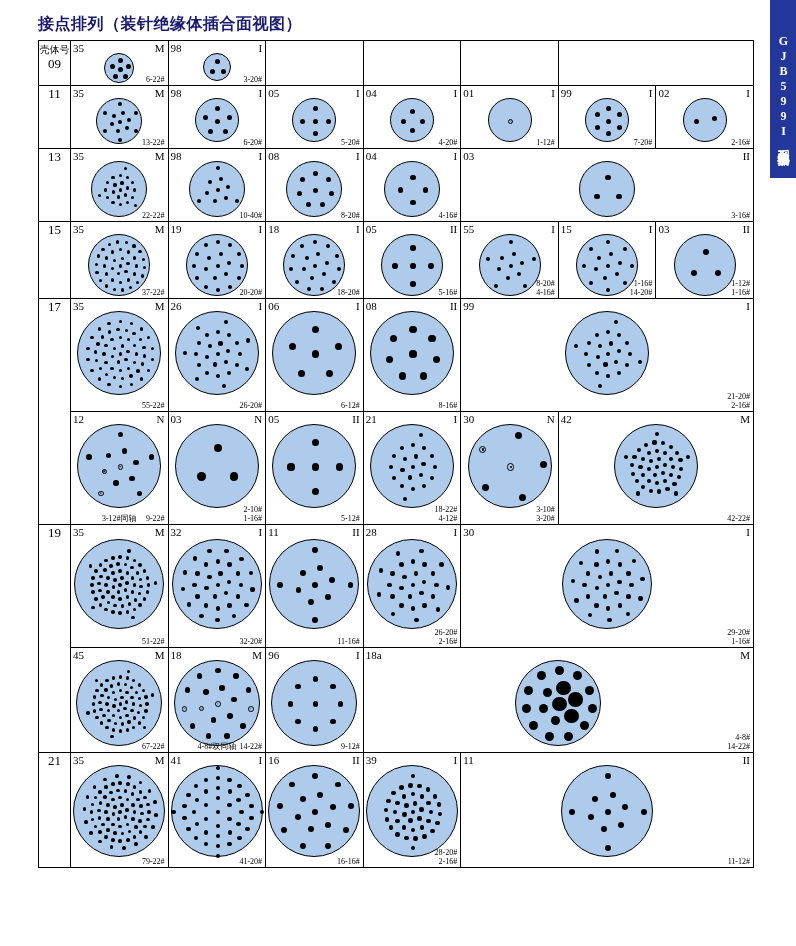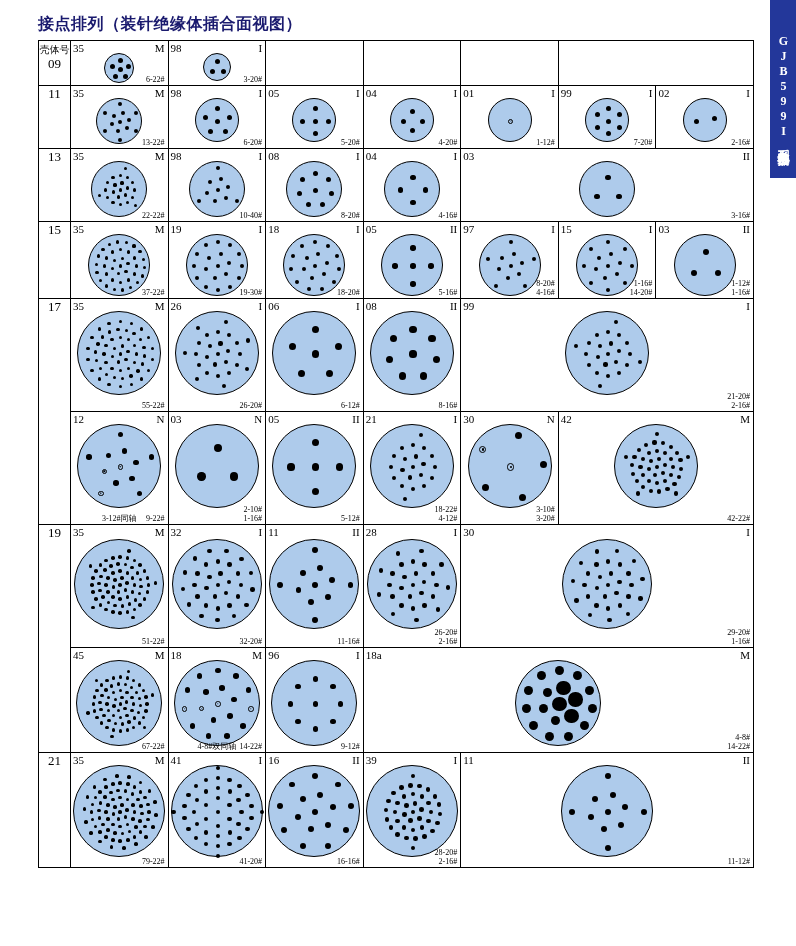--- a/index.html
+++ b/index.html
@@ -427,21 +427,21 @@
                 <div class="pin" style="width: 4.03px; height: 4.03px; left: 53.165px; top: 28.985px;"></div>
                 <div class="pin" style="width: 4.03px; height: 4.03px; left: 49.9255px; top: 41.075px;"></div>
                 <div class="pin" style="width: 4.03px; height: 4.03px; left: 41.075px; top: 49.9255px;"></div>
                 <div class="pin" style="width: 4.03px; height: 4.03px; left: 28.985px; top: 53.165px;"></div>
                 <div class="pin" style="width: 4.03px; height: 4.03px; left: 16.895px; top: 49.9255px;"></div>
                 <div class="pin" style="width: 4.03px; height: 4.03px; left: 8.04451px; top: 41.075px;"></div>
                 <div class="pin" style="width: 4.03px; height: 4.03px; left: 4.805px; top: 28.985px;"></div>
                 <div class="pin" style="width: 4.03px; height: 4.03px; left: 8.04451px; top: 16.895px;"></div>
                 <div class="pin" style="width: 4.03px; height: 4.03px; left: 16.895px; top: 8.04451px;"></div>
               </div>
-              <div class="lbl-bot">19-30#</div>
+              <div class="lbl-bot">20-20#</div>
             </div>
           </td>
           <td>
             <div class="cell" style="height: 76px;">
               <div class="lbl-left">18</div>
               <div class="lbl-right">I</div>
               <div class="conn" style="width: 62px; height: 62px; top: 12px;">
                 <div class="pin" style="width: 4.03px; height: 4.03px; left: 28.985px; top: 28.985px;"></div>
                 <div class="pin" style="width: 4.03px; height: 4.03px; left: 31.9761px; top: 17.2708px;"></div>
                 <div class="pin" style="width: 4.03px; height: 4.03px; left: 40.6253px; top: 25.7183px;"></div>
@@ -473,21 +473,21 @@
                 <div class="pin" style="width: 5.27px; height: 5.27px; left: 46.345px; top: 28.365px;"></div>
                 <div class="pin" style="width: 5.27px; height: 5.27px; left: 28.365px; top: 46.345px;"></div>
                 <div class="pin" style="width: 5.27px; height: 5.27px; left: 10.385px; top: 28.365px;"></div>
                 <div class="pin" style="width: 5.27px; height: 5.27px; left: 28.365px; top: 28.365px;"></div>
               </div>
               <div class="lbl-bot">5-16#</div>
             </div>
           </td>
           <td>
             <div class="cell" style="height: 76px;">
-              <div class="lbl-left">97</div>
+              <div class="lbl-left">55</div>
               <div class="lbl-right">I</div>
               <div class="conn" style="width: 62px; height: 62px; top: 12px;">
                 <div class="pin" style="width: 4.03px; height: 4.03px; left: 28.985px; top: 28.985px;"></div>
                 <div class="pin" style="width: 4.03px; height: 4.03px; left: 31.9761px; top: 17.2708px;"></div>
                 <div class="pin" style="width: 4.03px; height: 4.03px; left: 40.6253px; top: 25.7183px;"></div>
                 <div class="pin" style="width: 4.03px; height: 4.03px; left: 37.6342px; top: 37.4325px;"></div>
                 <div class="pin" style="width: 4.03px; height: 4.03px; left: 25.9939px; top: 40.6992px;"></div>
                 <div class="pin" style="width: 4.03px; height: 4.03px; left: 17.3447px; top: 32.2517px;"></div>
                 <div class="pin" style="width: 4.03px; height: 4.03px; left: 20.3358px; top: 20.5375px;"></div>
                 <div class="pin" style="width: 4.03px; height: 4.03px; left: 28.985px; top: 4.805px;"></div>

